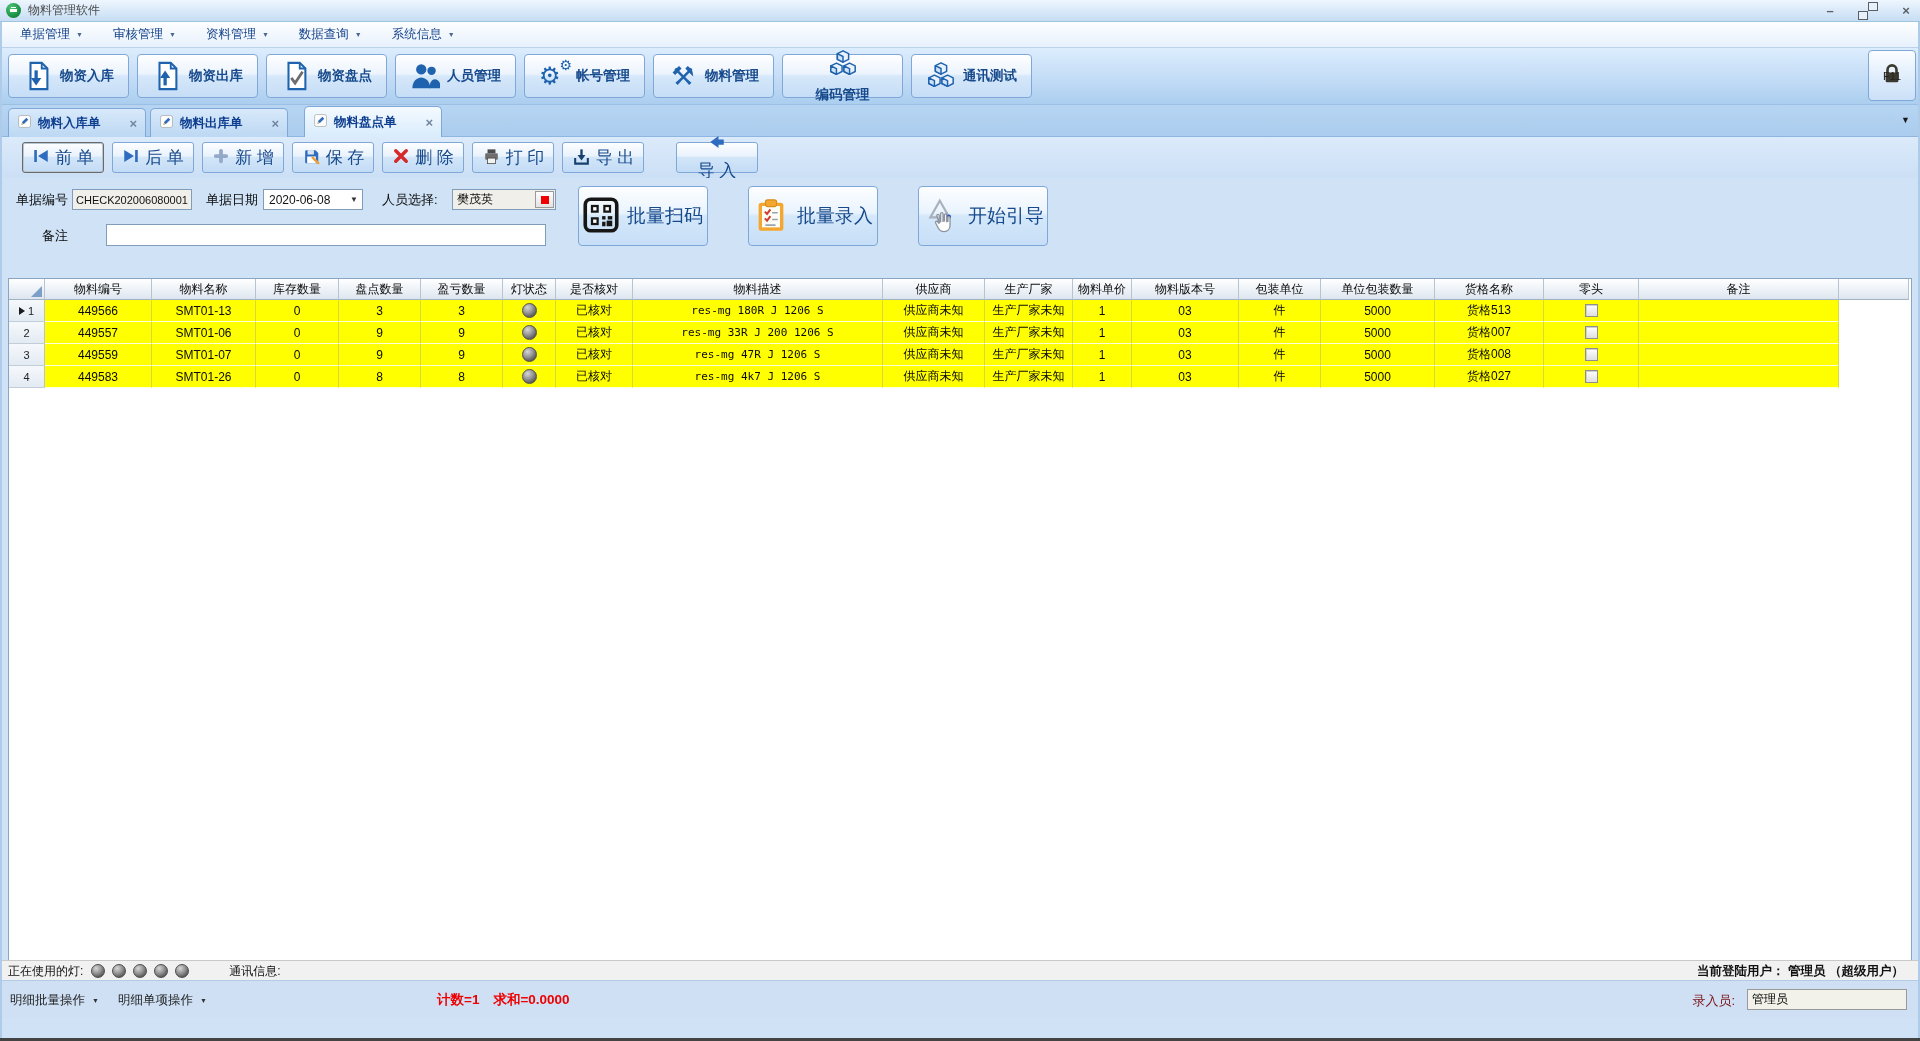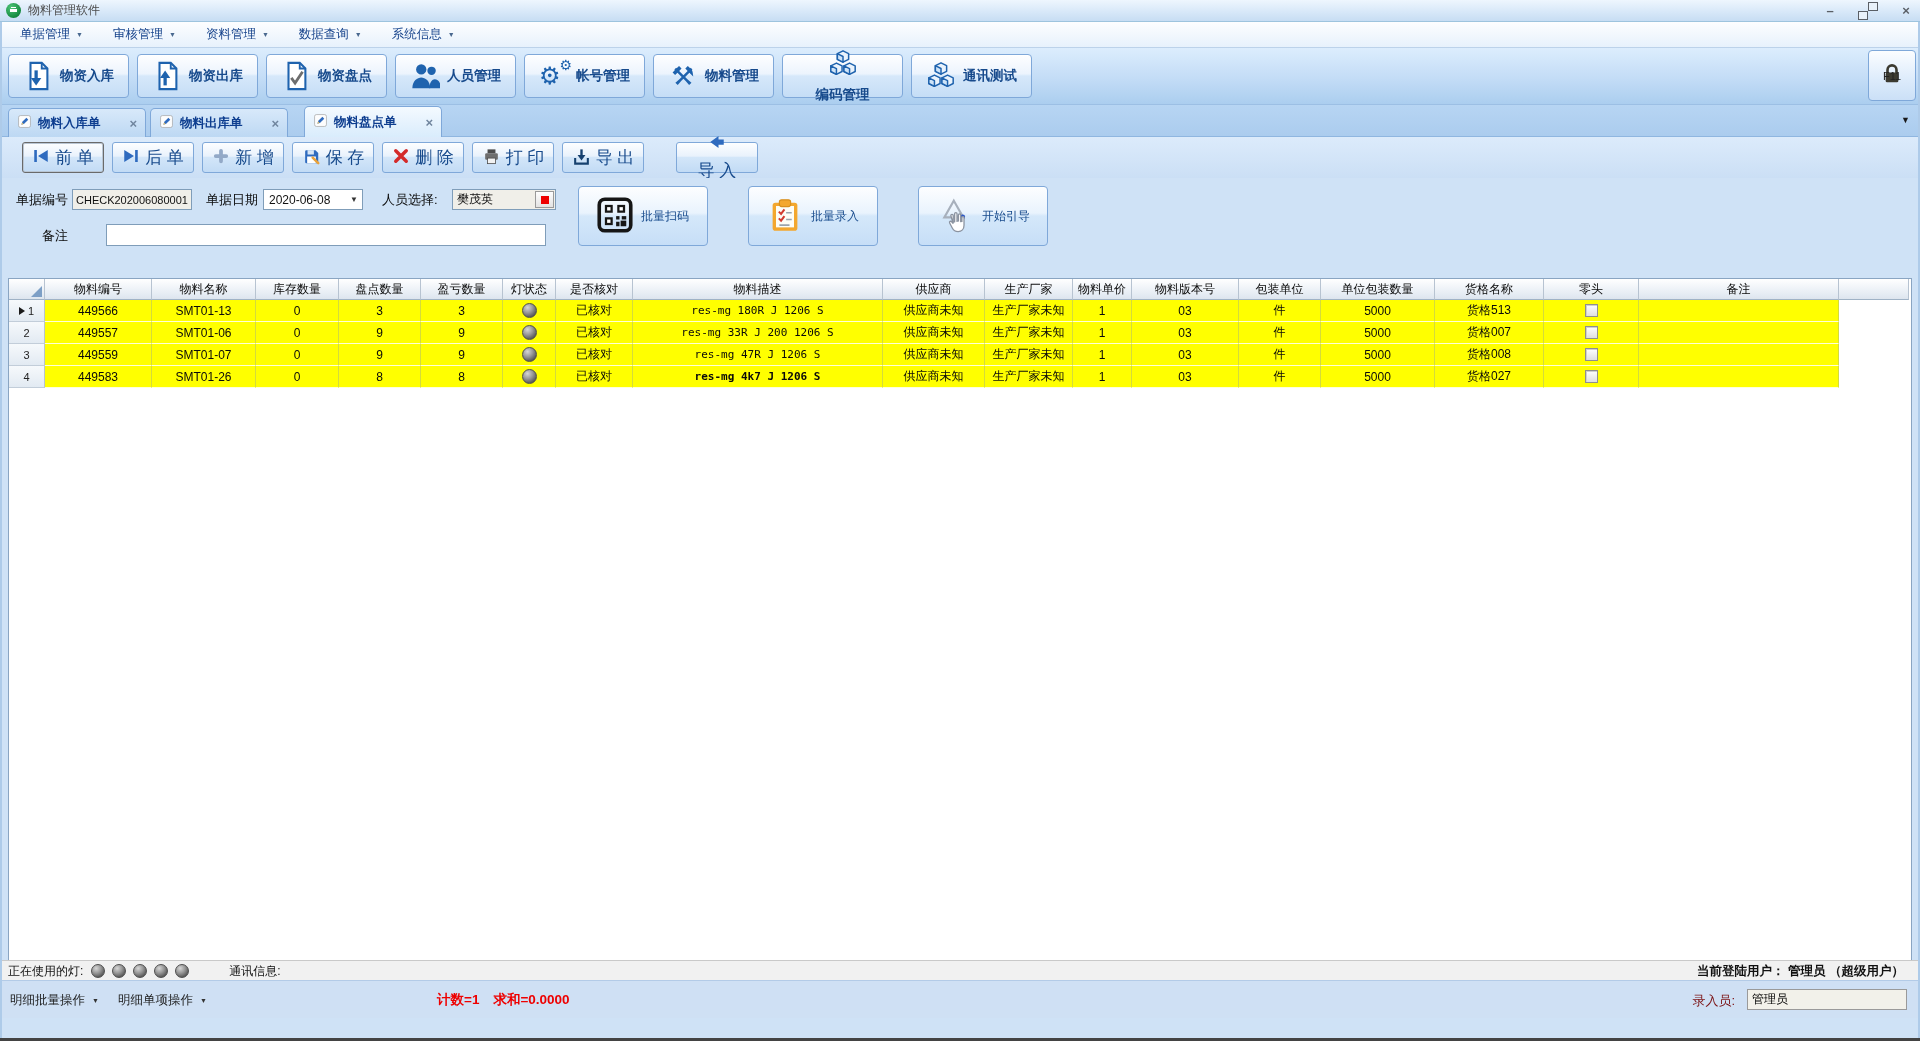--- a/index.html
+++ b/index.html
@@ -77,21 +77,21 @@
   .combo { position:absolute; height:21px; border:1px solid #7f9db9; background:#fff; display:flex; align-items:center; cursor:default; }
   .combo .cval { flex:1; padding-left:5px; font-size:12px; }
   .combo .ccaret { width:16px; text-align:center; font-size:8px; color:#333; }
   .personwrap { position:absolute; height:21px; border:1px solid #7f9db9; background:#f0efe9; display:flex; align-items:center; }
   .personwrap .pval { flex:1; padding-left:4px; font-size:12px; }
   .red-sq-btn { width:19px; height:17px; margin-right:1px; background:linear-gradient(#fefefe,#e3e3e3); border:1px solid #9a9a9a; display:flex; align-items:center; justify-content:center; cursor:default; }
   .red-sq-btn i { width:8px; height:8px; background:#e00; display:block; }
   .quick-btn { position:absolute; top:8px; height:60px; width:130px;
     background:linear-gradient(180deg,#fdfeff 0%,#e9f3fd 45%,#d5e8fa 50%,#c6def7 100%);
     border:1px solid #7fa8d9; border-radius:4px; display:flex; align-items:center; justify-content:center; gap:8px; cursor:default; }
-  .quick-btn .qlabel { font-size:12px; color:#174a8c; white-space:nowrap; }
+  .quick-btn .qlabel { font-size:19px; color:#174a8c; white-space:nowrap; }
   .stamp { position:absolute; left:1075px; top:7px; height:62px; padding:0 16px;
     border:6px solid #e01313; border-radius:12px; display:flex; align-items:center; justify-content:center; }
   .stamp span { font-family:"Liberation Serif","DejaVu Serif",serif; font-size:44px; font-weight:bold; color:#e01313; letter-spacing:12px; padding-left:12px; line-height:1; }
 
   
   .grid { position:absolute; left:8px; top:278px; width:1904px; height:702px; background:#fff; border:1px solid #8aa5c2; overflow:hidden; }
   .g-header { display:flex; height:21px; }
   .g-hcell { height:21px; background:linear-gradient(180deg,#ffffff,#e4ebf3 80%,#dde5ee);
     border-right:1px solid #b7c3d1; border-bottom:1px solid #9fb2c6; font-size:12px; color:#0a0a0a;
     display:flex; align-items:center; justify-content:center; white-space:nowrap; overflow:hidden; cursor:default; flex:none; }
@@ -520,21 +520,21 @@
         </div>
         <div class="g-cell" style="width: 107px;">449583</div>
         <div class="g-cell" style="width: 104px;">SMT01-26</div>
         <div class="g-cell" style="width: 83px;">0</div>
         <div class="g-cell" style="width: 82px;">8</div>
         <div class="g-cell" style="width: 82px;">8</div>
         <div class="g-cell" style="width: 53px;">
           <span class="sphere"></span>
         </div>
         <div class="g-cell" style="width: 77px;">已核对</div>
-        <div class="g-cell mono" style="width: 250px; font-weight: bold;">res-mg 4k7 J 1206 S</div>
+        <div class="g-cell mono" style="width: 250px;">res-mg 4k7 J 1206 S</div>
         <div class="g-cell" style="width: 102px;">供应商未知</div>
         <div class="g-cell" style="width: 88px;">生产厂家未知</div>
         <div class="g-cell" style="width: 59px;">1</div>
         <div class="g-cell" style="width: 107px;">03</div>
         <div class="g-cell" style="width: 82px;">件</div>
         <div class="g-cell" style="width: 114px;">5000</div>
         <div class="g-cell" style="width: 109px;">货格027</div>
         <div class="g-cell" style="width: 95px;">
           <span class="gcheck"></span>
         </div>

